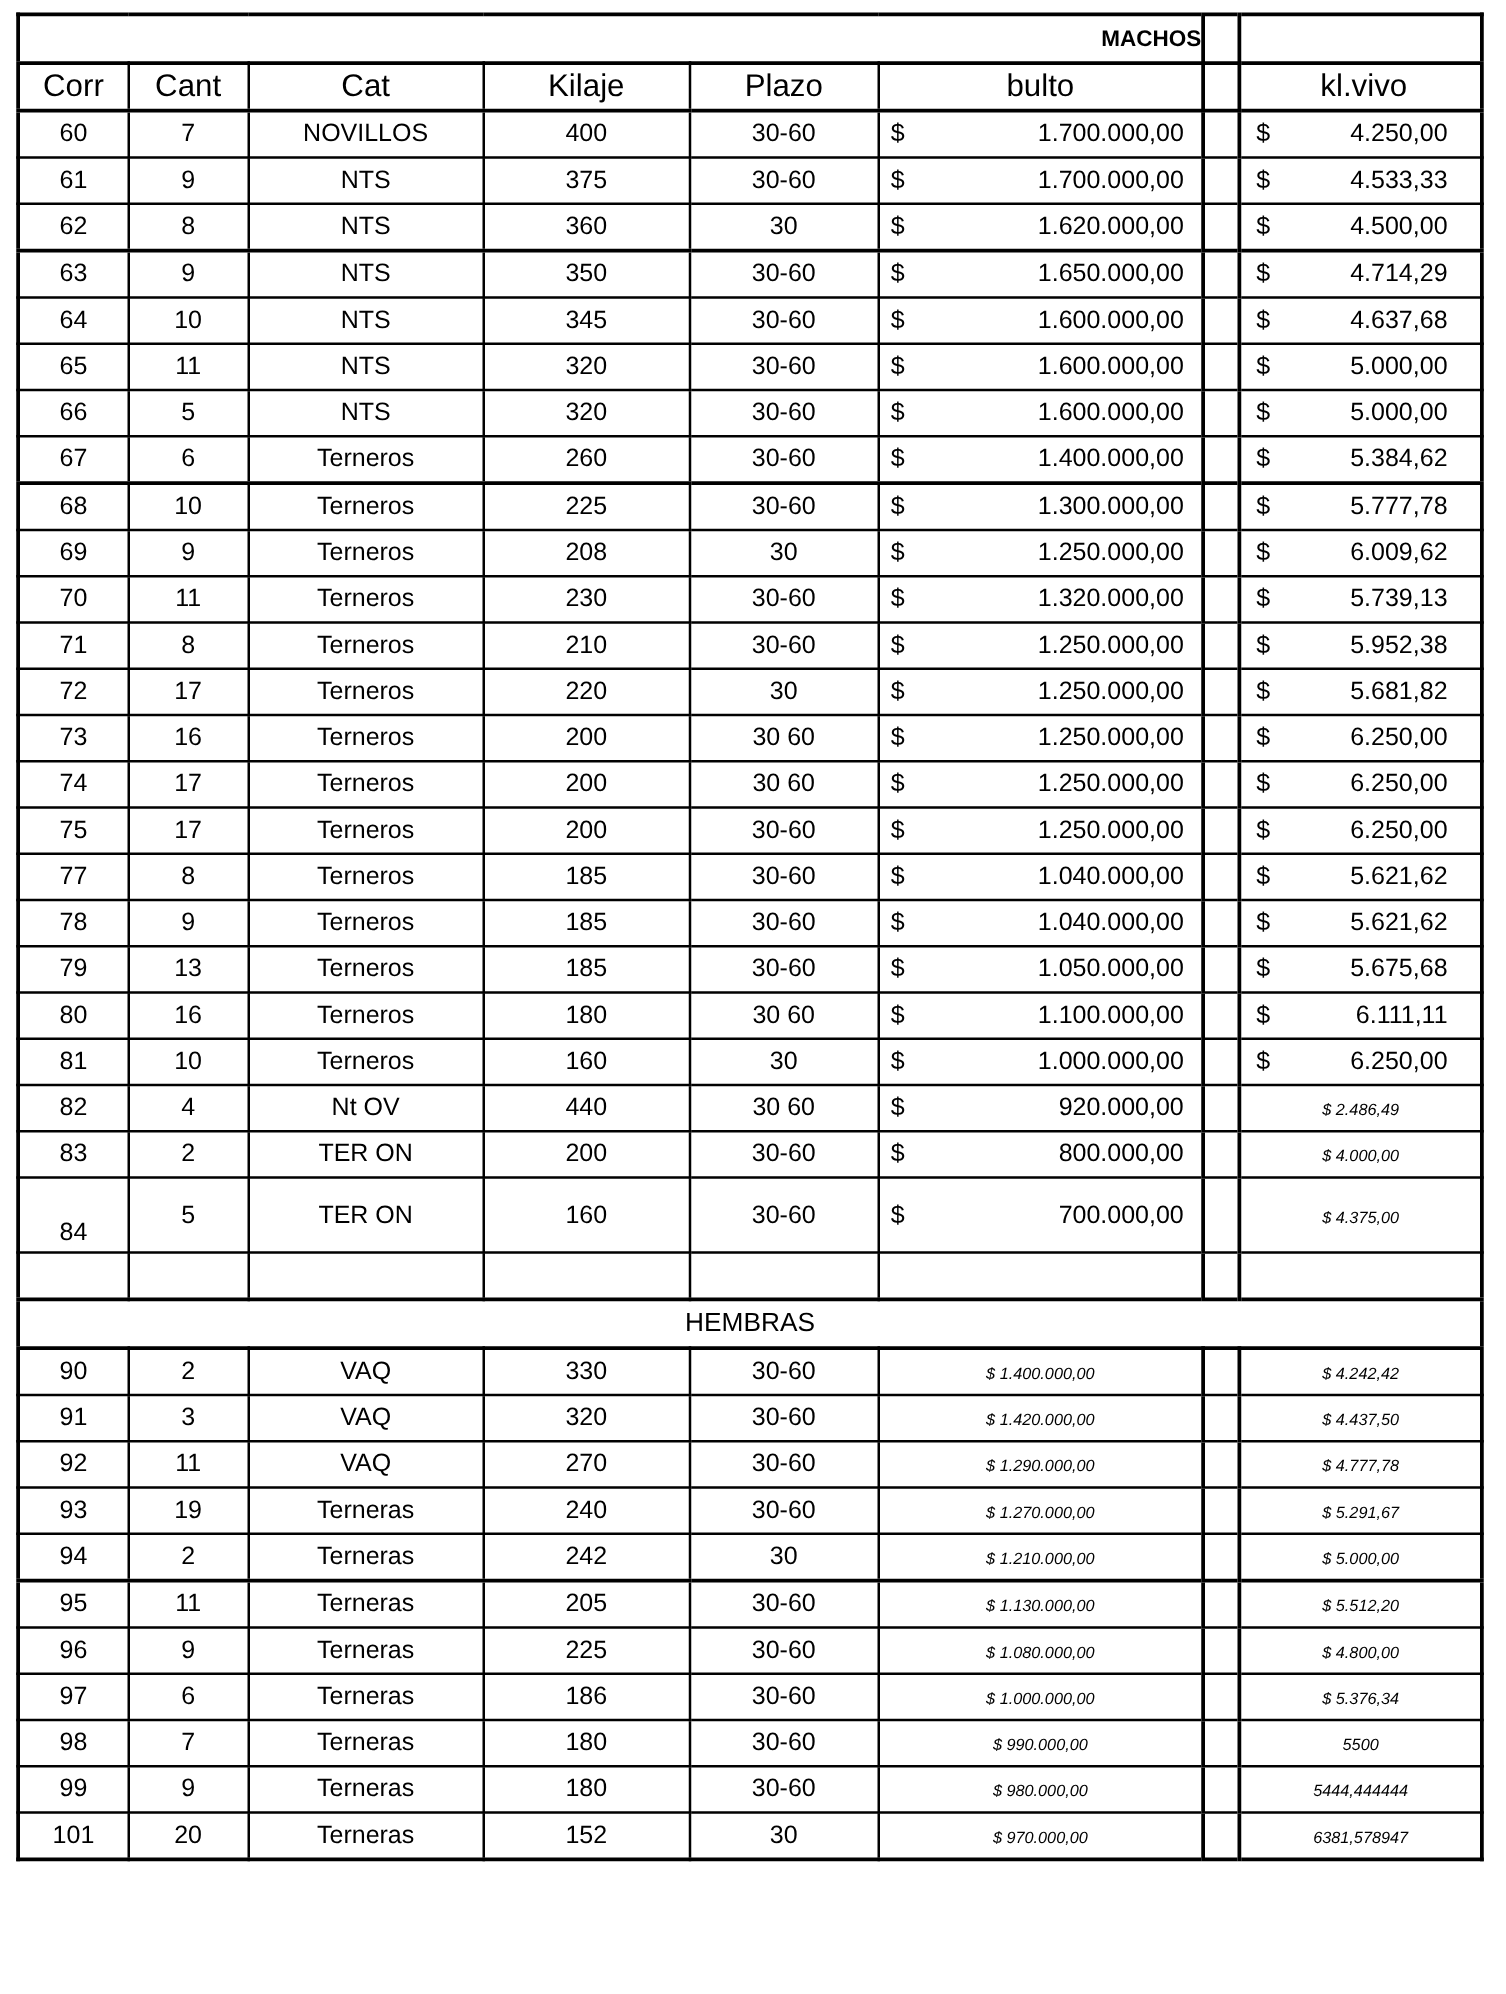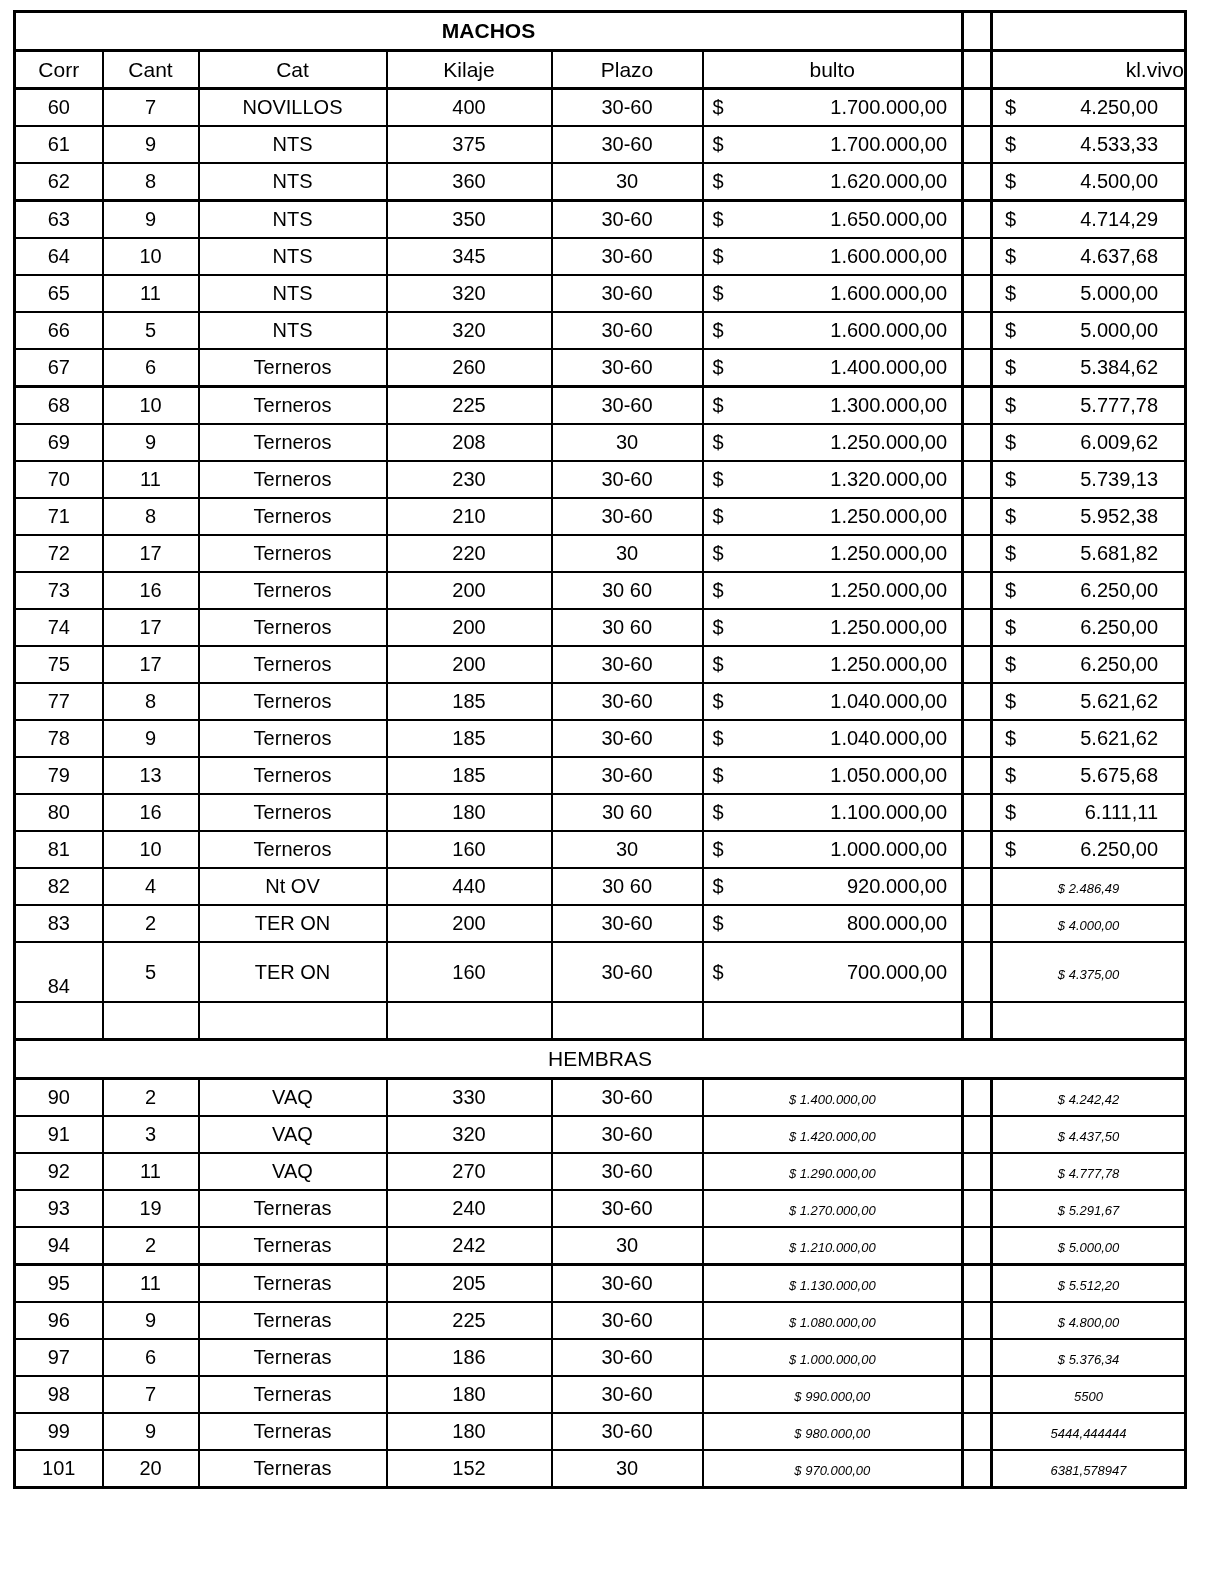--- a/index.html
+++ b/index.html
@@ -8,24 +8,24 @@
   table { border-collapse:collapse; table-layout:fixed; width:1171px; }
   table.bordered { border:3px solid #000; }
   td { border:2px solid #000; height:35px; text-align:center; vertical-align:middle;
        font-size:20px; padding:0; overflow:hidden; white-space:nowrap; }
   
   col.w-corr{width:88px} col.w-cant{width:96px} col.w-cat{width:188px}
   col.w-kilaje{width:165px} col.w-plazo{width:151px} col.w-bulto{width:260px}
   col.w-narrow{width:29px} col.w-klvivo{width:194px}
   
   tr.title-row td { height:36px; border-bottom-width:3px; }
-  td.machos-cell { font-weight:bold; font-size:21px; border-right-width:3px; }
+  td.machos-cell { font-weight:bold; font-size:18px; border-right-width:3px;text-align:right; }
   td.hembras-cell { font-size:21px; border-top-width:3px; border-bottom-width:3px; }
-  tr.header-row td { height:35px; font-size:21px; border-bottom-width:3px; }
-  td.klvivo-h { text-align:right; padding-left:5px; }
+  tr.header-row td { height:35px; font-size:25px; border-bottom-width:3px; }
+  td.klvivo-h { text-align:center; padding-left:5px; }
   
   td.c-bulto { border-right-width:3px;text-align:center; }
   td.c-narrow { border-left-width:3px; border-right-width:3px; }
   
   td .acct { display:flex; justify-content:space-between; align-items:center; }
   td.c-bulto .acct { padding:0 14px 0 9px; }
   td.c-klvivo .acct { padding:0 26px 0 12px; }
   
   td .ctr { font-size:13px;font-style:italic; }
   tr.thick-top td { border-top-width:3px; }

